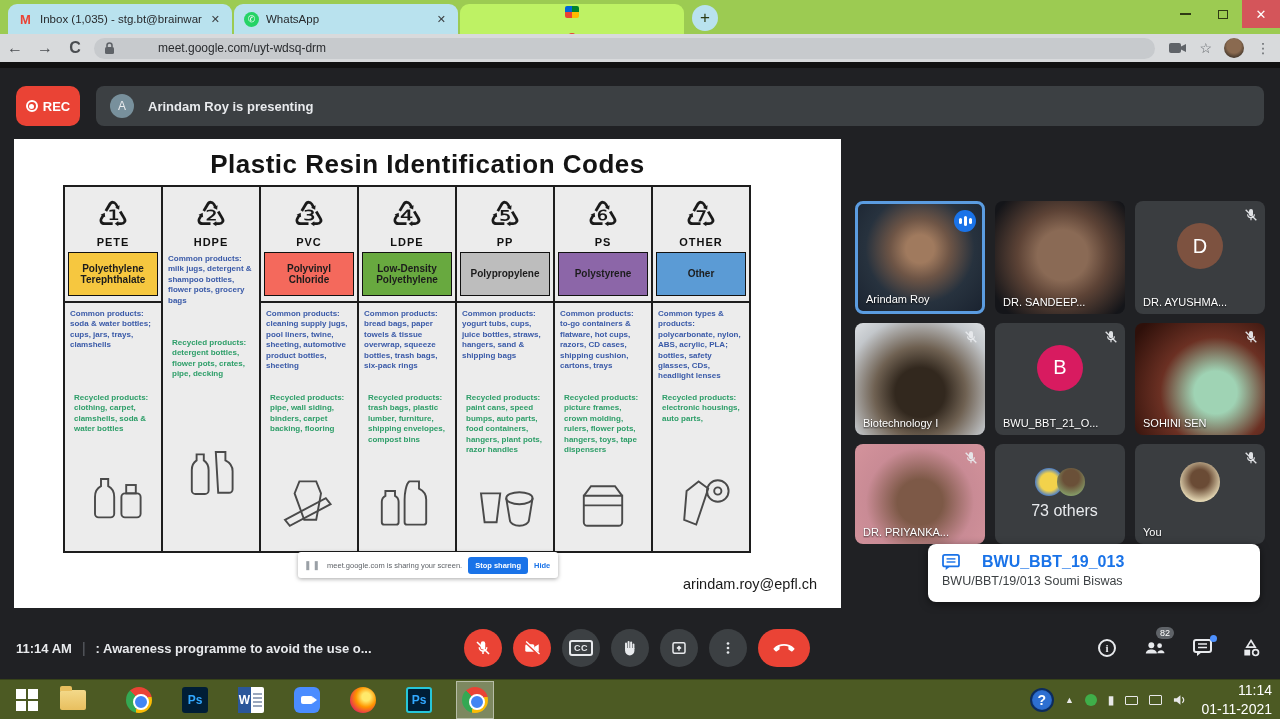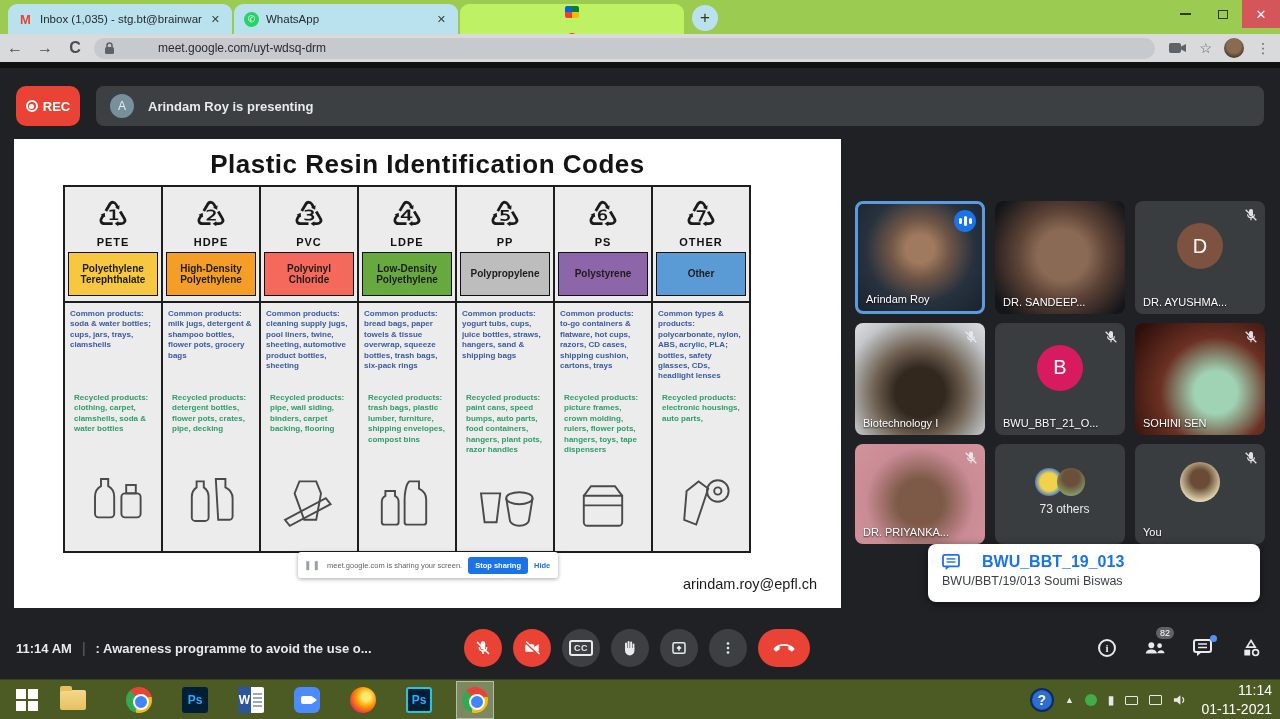--- a/index.html
+++ b/index.html
@@ -76,21 +76,21 @@
   .t-biotech { background:radial-gradient(circle at 50% 62%, #32281e 0 26%, #6f6152 48%, #c3c7cb 80%, #dcdfe2 100%); }
   .t-sohini { background:radial-gradient(circle at 62% 62%, #9fd3b4 0 20%, #6b3023 52%, #2e100a 92%); }
   .t-priyanka { background:radial-gradient(circle at 50% 58%, #7d5947 0 26%, #c98b95 62%, #d4939c 100%); }
   .speakbub { position:absolute; top:6px; right:6px; width:22px; height:22px; border-radius:50%; background:#1a73e8; display:flex; align-items:center; justify-content:center; gap:2px; }
   .speakbub i { width:3px; background:#fff; border-radius:2px; display:block; }
   .speakbub i:nth-child(1){height:6px;} .speakbub i:nth-child(2){height:10px;} .speakbub i:nth-child(3){height:6px;}
   .others-avs { position:absolute; left:50%; top:38%; transform:translate(-50%,-50%); display:flex; }
   .oav { width:28px; height:28px; border-radius:50%; }
   .oav1 { background:radial-gradient(circle, #f2d24b 0 45%, #4f7fc4 70%); }
   .oav2 { background:radial-gradient(circle at 50% 35%, #6a5038 0 35%, #87a06a 80%); margin-left:-6px; }
-  .others-label { position:absolute; left:9px; right:0; top:58%; text-align:center; color:#e8eaed; font-size:12px; font-weight:500; }
+  .others-label { position:absolute; left:9px; right:0; top:58%; text-align:center; color:#e8eaed; font-size:16px; font-weight:500; }
   .you-av { position:absolute; left:50%; top:38%; transform:translate(-50%,-50%); width:40px; height:40px; border-radius:50%; background:radial-gradient(circle at 50% 42%, #6a4b35 0 30%, #e8dcb8 75%); }
 
   
   .chatpop { position:absolute; left:928px; top:476px; width:332px; height:58px; background:#fff; border-radius:8px; box-shadow:0 2px 8px rgba(0,0,0,.5); padding:9px 14px; z-index:6; }
   .chatpop .row1 { display:flex; align-items:center; gap:10px; }
   .chatpop .ctitle { color:#1a73e8; font-size:16px; font-weight:bold;margin-left:12px; }
   .chatpop .cmsg { color:#3c4043; font-size:12.5px; margin-top:3px; }
 
   
   .controls { position:absolute; left:0; bottom:0; width:1280px; height:62px; display:flex; align-items:center; }
@@ -230,23 +230,20 @@
                   <rect x="37" y="16" width="16" height="20" rx="3"></rect>
                   <rect x="41" y="9" width="8" height="7"></rect>
                 </g>
               </svg>
             </div>
         </div>
 
         <div class="col">
           <div class="sym">♴</div>
           <div class="code">HDPE</div>
-          <div class="band-row">
-              <div class="band" style="background: rgb(245, 158, 39);">High-Density Polyethylene</div>
-            </div>
           <div class="common">Common products: milk jugs, detergent &amp; shampoo bottles, flower pots, grocery bags</div>
           <div class="recycled">Recycled products: detergent bottles, flower pots, crates, pipe, decking</div>
           <div class="illus">
               <svg width="72" height="64" viewBox="0 0 60 48">
                 <g fill="none" stroke="#4a4a4a" stroke-width="1.6">
                   <path d="M18 6h6v5c3 2 4 5 4 8v17a3 3 0 0 1-3 3h-8a3 3 0 0 1-3-3V19c0-3 1-6 4-8z"></path>
                   <path d="M34 4h8v7c4 2 6 5 6 9v15a3 3 0 0 1-3 3h-9z"></path>
                 </g>
               </svg>
             </div>

